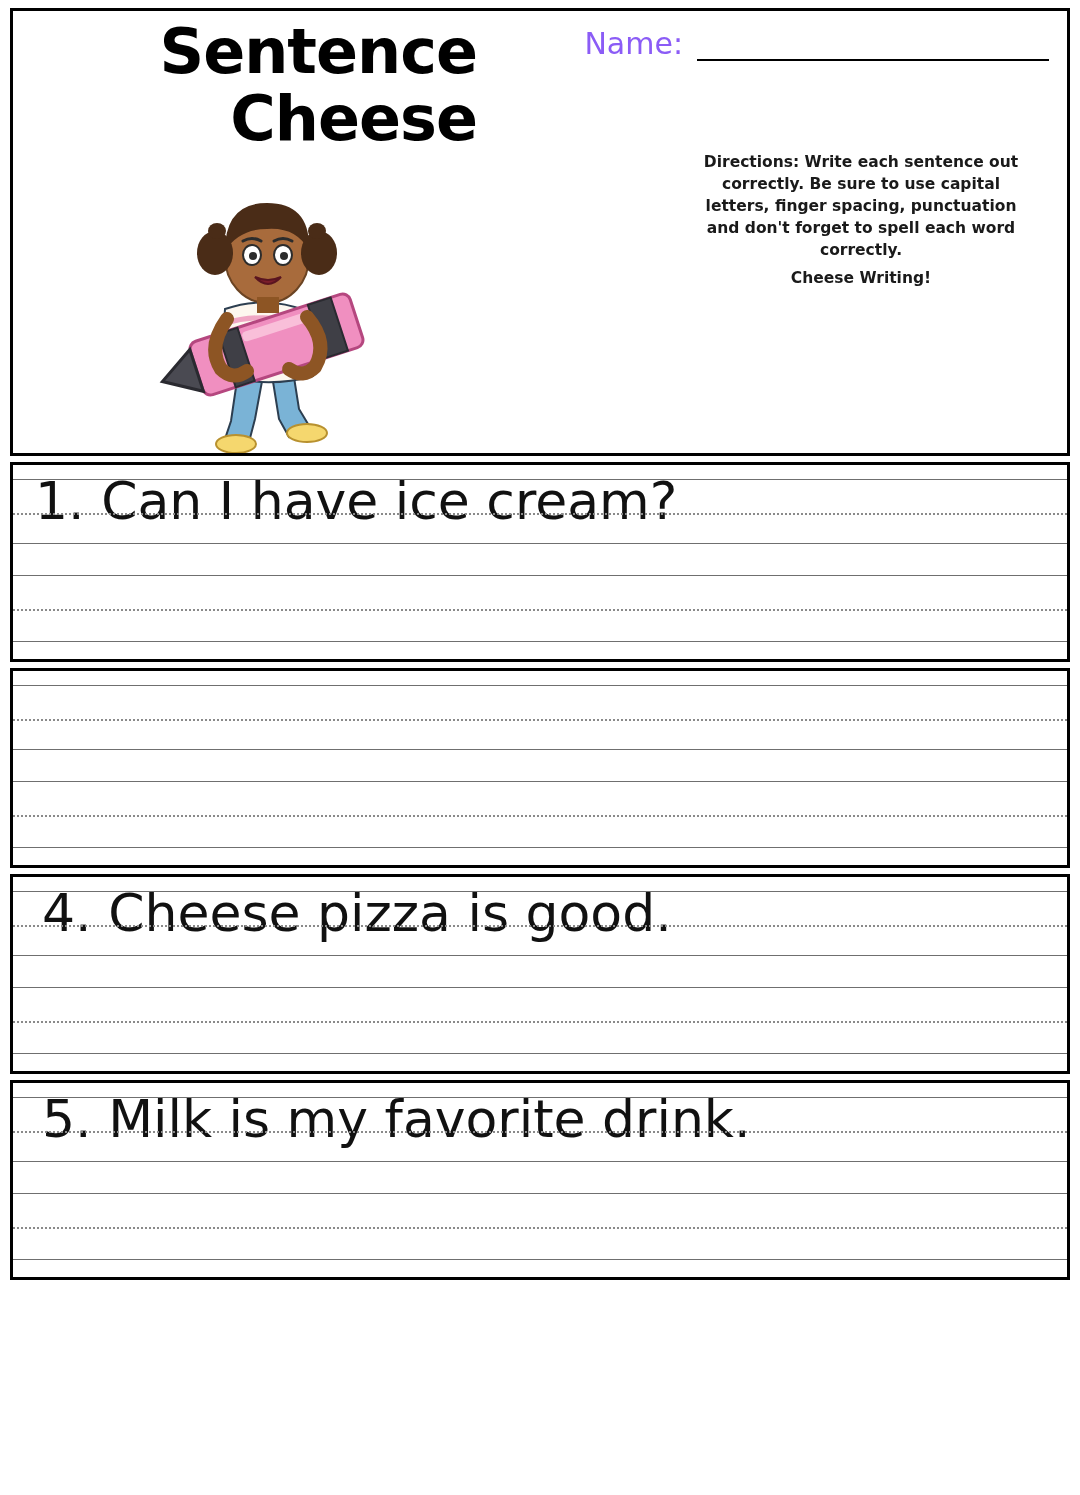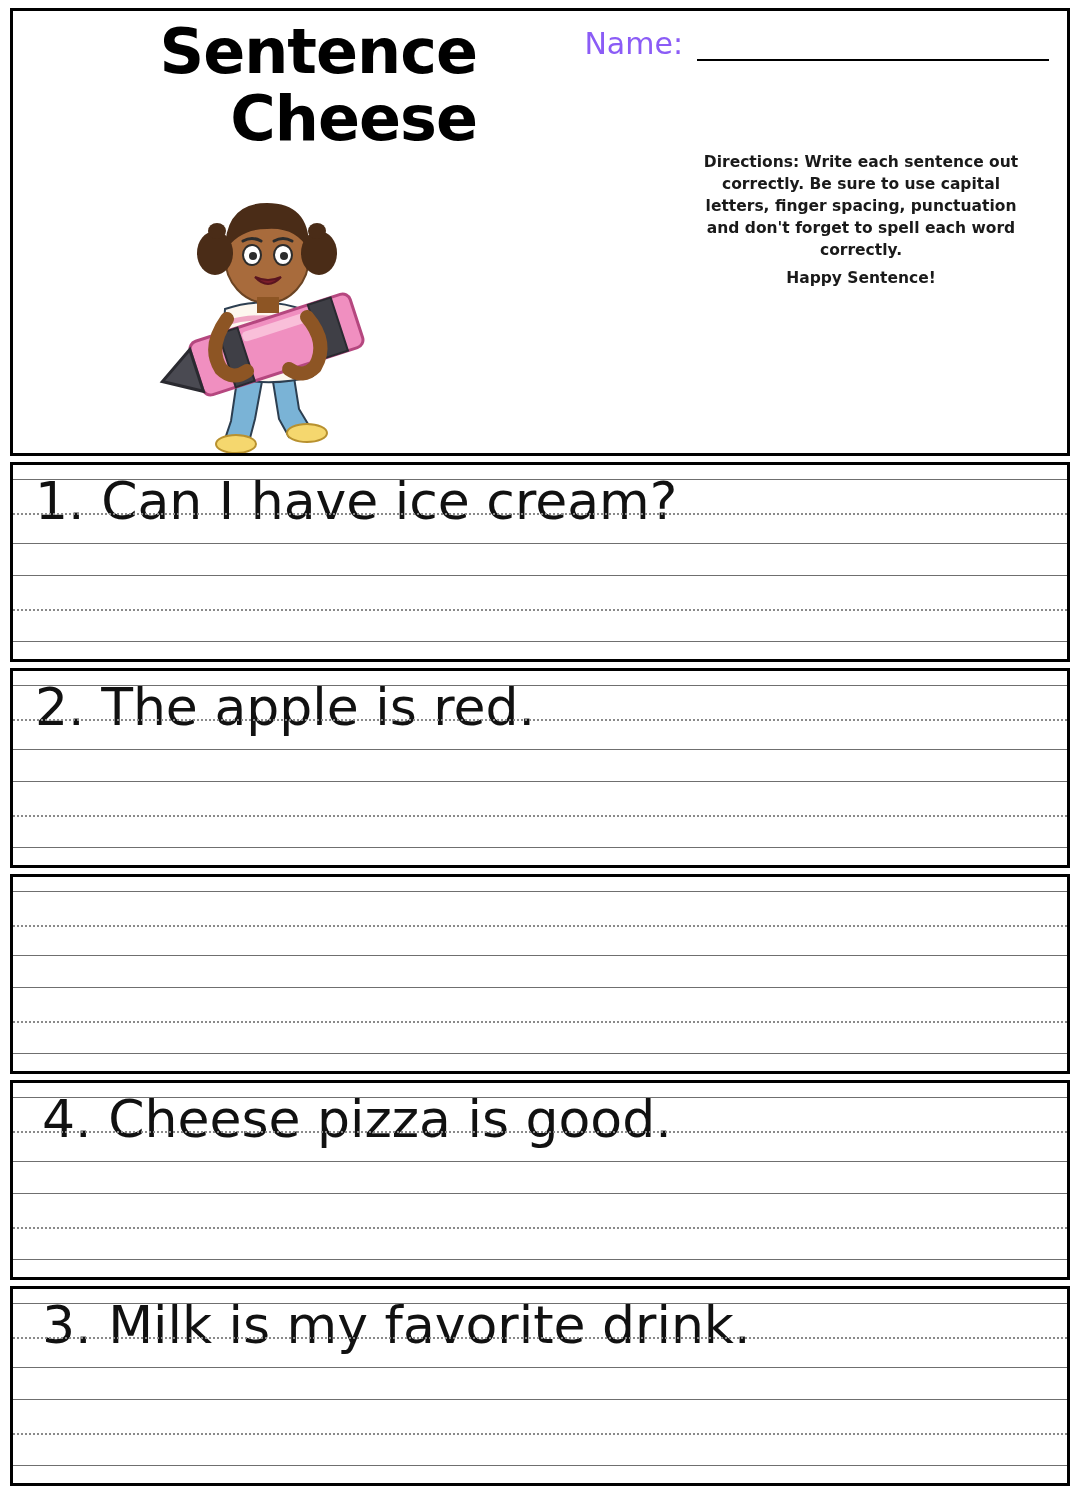--- a/index.html
+++ b/index.html
@@ -145,21 +145,21 @@
       <div>Cheese</div>
     </div>
 
     <div class="name-row">
       <span class="name-label">Name:</span>
       <span class="name-line"></span>
     </div>
 
     <div class="directions">
       <span>Directions: Write each sentence out correctly. Be sure to use capital letters, finger spacing, punctuation and don't forget to spell each word correctly.</span>
-      <span class="happy">Happy Sentence!</span>
+      <span class="happy">Cheese Writing!</span>
     </div>
 
     <div class="clipart">
       <svg viewBox="0 0 290 290" width="290" height="290" xmlns="http://www.w3.org/2000/svg">
 
         <path d="M118 196 L110 250 L104 268 L128 271 L134 248 L142 205 Z" fill="#7ab3d6" stroke="#2c3e50" stroke-width="2"></path>
         <path d="M150 198 L158 248 L168 266 L190 258 L178 238 L172 200 Z" fill="#7ab3d6" stroke="#2c3e50" stroke-width="2"></path>
 
         <ellipse cx="115" cy="273" rx="20" ry="9" fill="#f5d76e" stroke="#b8912f" stroke-width="2"></ellipse>
         <ellipse cx="186" cy="262" rx="20" ry="9" fill="#f5d76e" stroke="#b8912f" stroke-width="2"></ellipse>
@@ -209,29 +209,20 @@
     <div class="write-box">
       <div class="sentence">1. Can I have ice cream?</div>
       <div class="rule solid" style="top:14px"></div>
       <div class="rule dotted" style="top:48px"></div>
       <div class="rule solid" style="top:78px"></div>
       <div class="rule solid" style="top:110px"></div>
       <div class="rule dotted" style="top:144px"></div>
       <div class="rule solid" style="top:176px"></div>
     </div>
 
-    <div class="write-box">
-      <div class="sentence">2. The apple is red.</div>
-      <div class="rule solid" style="top:14px"></div>
-      <div class="rule dotted" style="top:48px"></div>
-      <div class="rule solid" style="top:78px"></div>
-      <div class="rule solid" style="top:110px"></div>
-      <div class="rule dotted" style="top:144px"></div>
-      <div class="rule solid" style="top:176px"></div>
-    </div>
 
     <div class="write-box">
       <div class="rule solid" style="top:14px"></div>
       <div class="rule dotted" style="top:48px"></div>
       <div class="rule solid" style="top:78px"></div>
       <div class="rule solid" style="top:110px"></div>
       <div class="rule dotted" style="top:144px"></div>
       <div class="rule solid" style="top:176px"></div>
     </div>
 
@@ -239,21 +230,21 @@
       <div class="sentence indent">4. Cheese pizza is good.</div>
       <div class="rule solid" style="top:14px"></div>
       <div class="rule dotted" style="top:48px"></div>
       <div class="rule solid" style="top:78px"></div>
       <div class="rule solid" style="top:110px"></div>
       <div class="rule dotted" style="top:144px"></div>
       <div class="rule solid" style="top:176px"></div>
     </div>
 
     <div class="write-box">
-      <div class="sentence indent">3. Milk is my favorite drink.</div>
+      <div class="sentence indent">5. Milk is my favorite drink.</div>
       <div class="rule solid" style="top:14px"></div>
       <div class="rule dotted" style="top:48px"></div>
       <div class="rule solid" style="top:78px"></div>
       <div class="rule solid" style="top:110px"></div>
       <div class="rule dotted" style="top:144px"></div>
       <div class="rule solid" style="top:176px"></div>
     </div>
 
   </div>
 </div>

